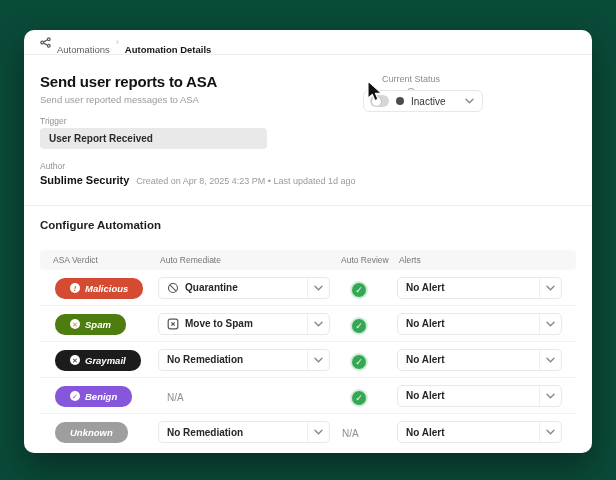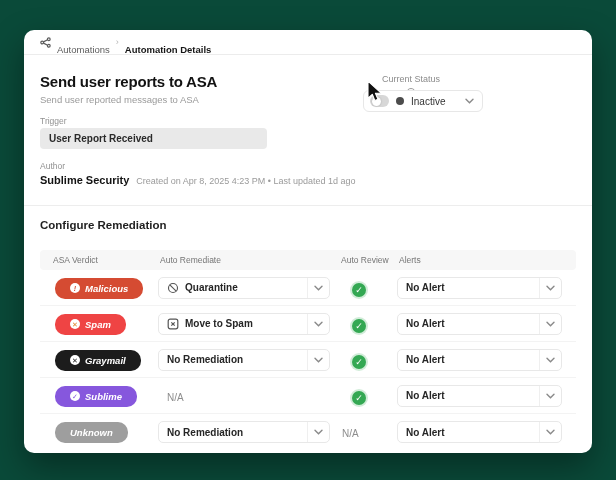--- a/index.html
+++ b/index.html
@@ -142,21 +142,21 @@
     <div class="field-label trigger-label">Trigger</div>
     <div class="trigger-input">User Report Received</div>
 
     <div class="field-label author-label">Author</div>
     <div class="author-row">
       <span class="author-name">Sublime Security</span>
       <span class="author-meta">Created on Apr 8, 2025 4:23 PM • Last updated 1d ago</span>
     </div>
 
     <div class="section-divider"></div>
-    <div class="section-title">Configure Remediation</div>
+    <div class="section-title">Configure Automation</div>
 
     <div class="table">
       <div class="thead">
         <span class="th c1">ASA Verdict</span>
         <span class="th c2">Auto Remediate</span>
         <span class="th c3">Auto Review</span>
         <span class="th c4">Alerts</span>
       </div>
       <div>
           <div class="trow">
@@ -190,21 +190,21 @@
                 </div>
                 <div class="sel-cap">
                   <svg width="9" height="6" viewBox="0 0 9 6" fill="none" stroke="#8a8a8a" stroke-width="1.4" stroke-linecap="round">
                     <path d="M1 1.2 L4.5 4.8 L8 1.2"></path>
                   </svg>
                 </div>
               </div>
             </div>
           </div>
           <div class="trow">
-            <div class="tcell cell-verdict"><span class="badge" style="background: #ef4444; justify-content: flex-end;">
+            <div class="tcell cell-verdict"><span class="badge" style="background: #4d7c0f; justify-content: flex-end;">
                 <span class="badge-ico" style="color: rgb(225, 131, 44);">✕</span>
                 <span>Spam</span>
               </span></div>
             <div class="tcell cell-remediate">
               <div class="select" style="width: 172px;">
                 <div class="sel-main">
                   <span class="svg-ico">
                     <svg width="12" height="12" viewBox="0 0 12 12" fill="none" stroke="#555" stroke-width="1.2">
                       <rect x="1.2" y="1.2" width="9.6" height="9.6" rx="2"></rect>
                       <line x1="4.3" y1="4.3" x2="7.7" y2="7.7"></line>
@@ -261,21 +261,21 @@
                   <svg width="9" height="6" viewBox="0 0 9 6" fill="none" stroke="#8a8a8a" stroke-width="1.4" stroke-linecap="round">
                     <path d="M1 1.2 L4.5 4.8 L8 1.2"></path>
                   </svg>
                 </div>
               </div>
             </div>
           </div>
           <div class="trow">
             <div class="tcell cell-verdict"><span class="badge" style="background: rgb(134, 87, 221);">
                 <span class="badge-ico" style="color: rgb(134, 87, 221);">✓</span>
-                <span>Sublime</span>
+                <span>Benign</span>
               </span></div>
             <div class="tcell cell-remediate"><span class="na-text">N/A</span></div>
             <div class="tcell cell-review"><span class="review-check">✓</span></div>
             <div class="tcell cell-alerts">
               <div class="select" style="width: 165px;">
                 <div class="sel-main">
                   <span class="sel-label">No Alert</span>
                 </div>
                 <div class="sel-cap">
                   <svg width="9" height="6" viewBox="0 0 9 6" fill="none" stroke="#8a8a8a" stroke-width="1.4" stroke-linecap="round">

